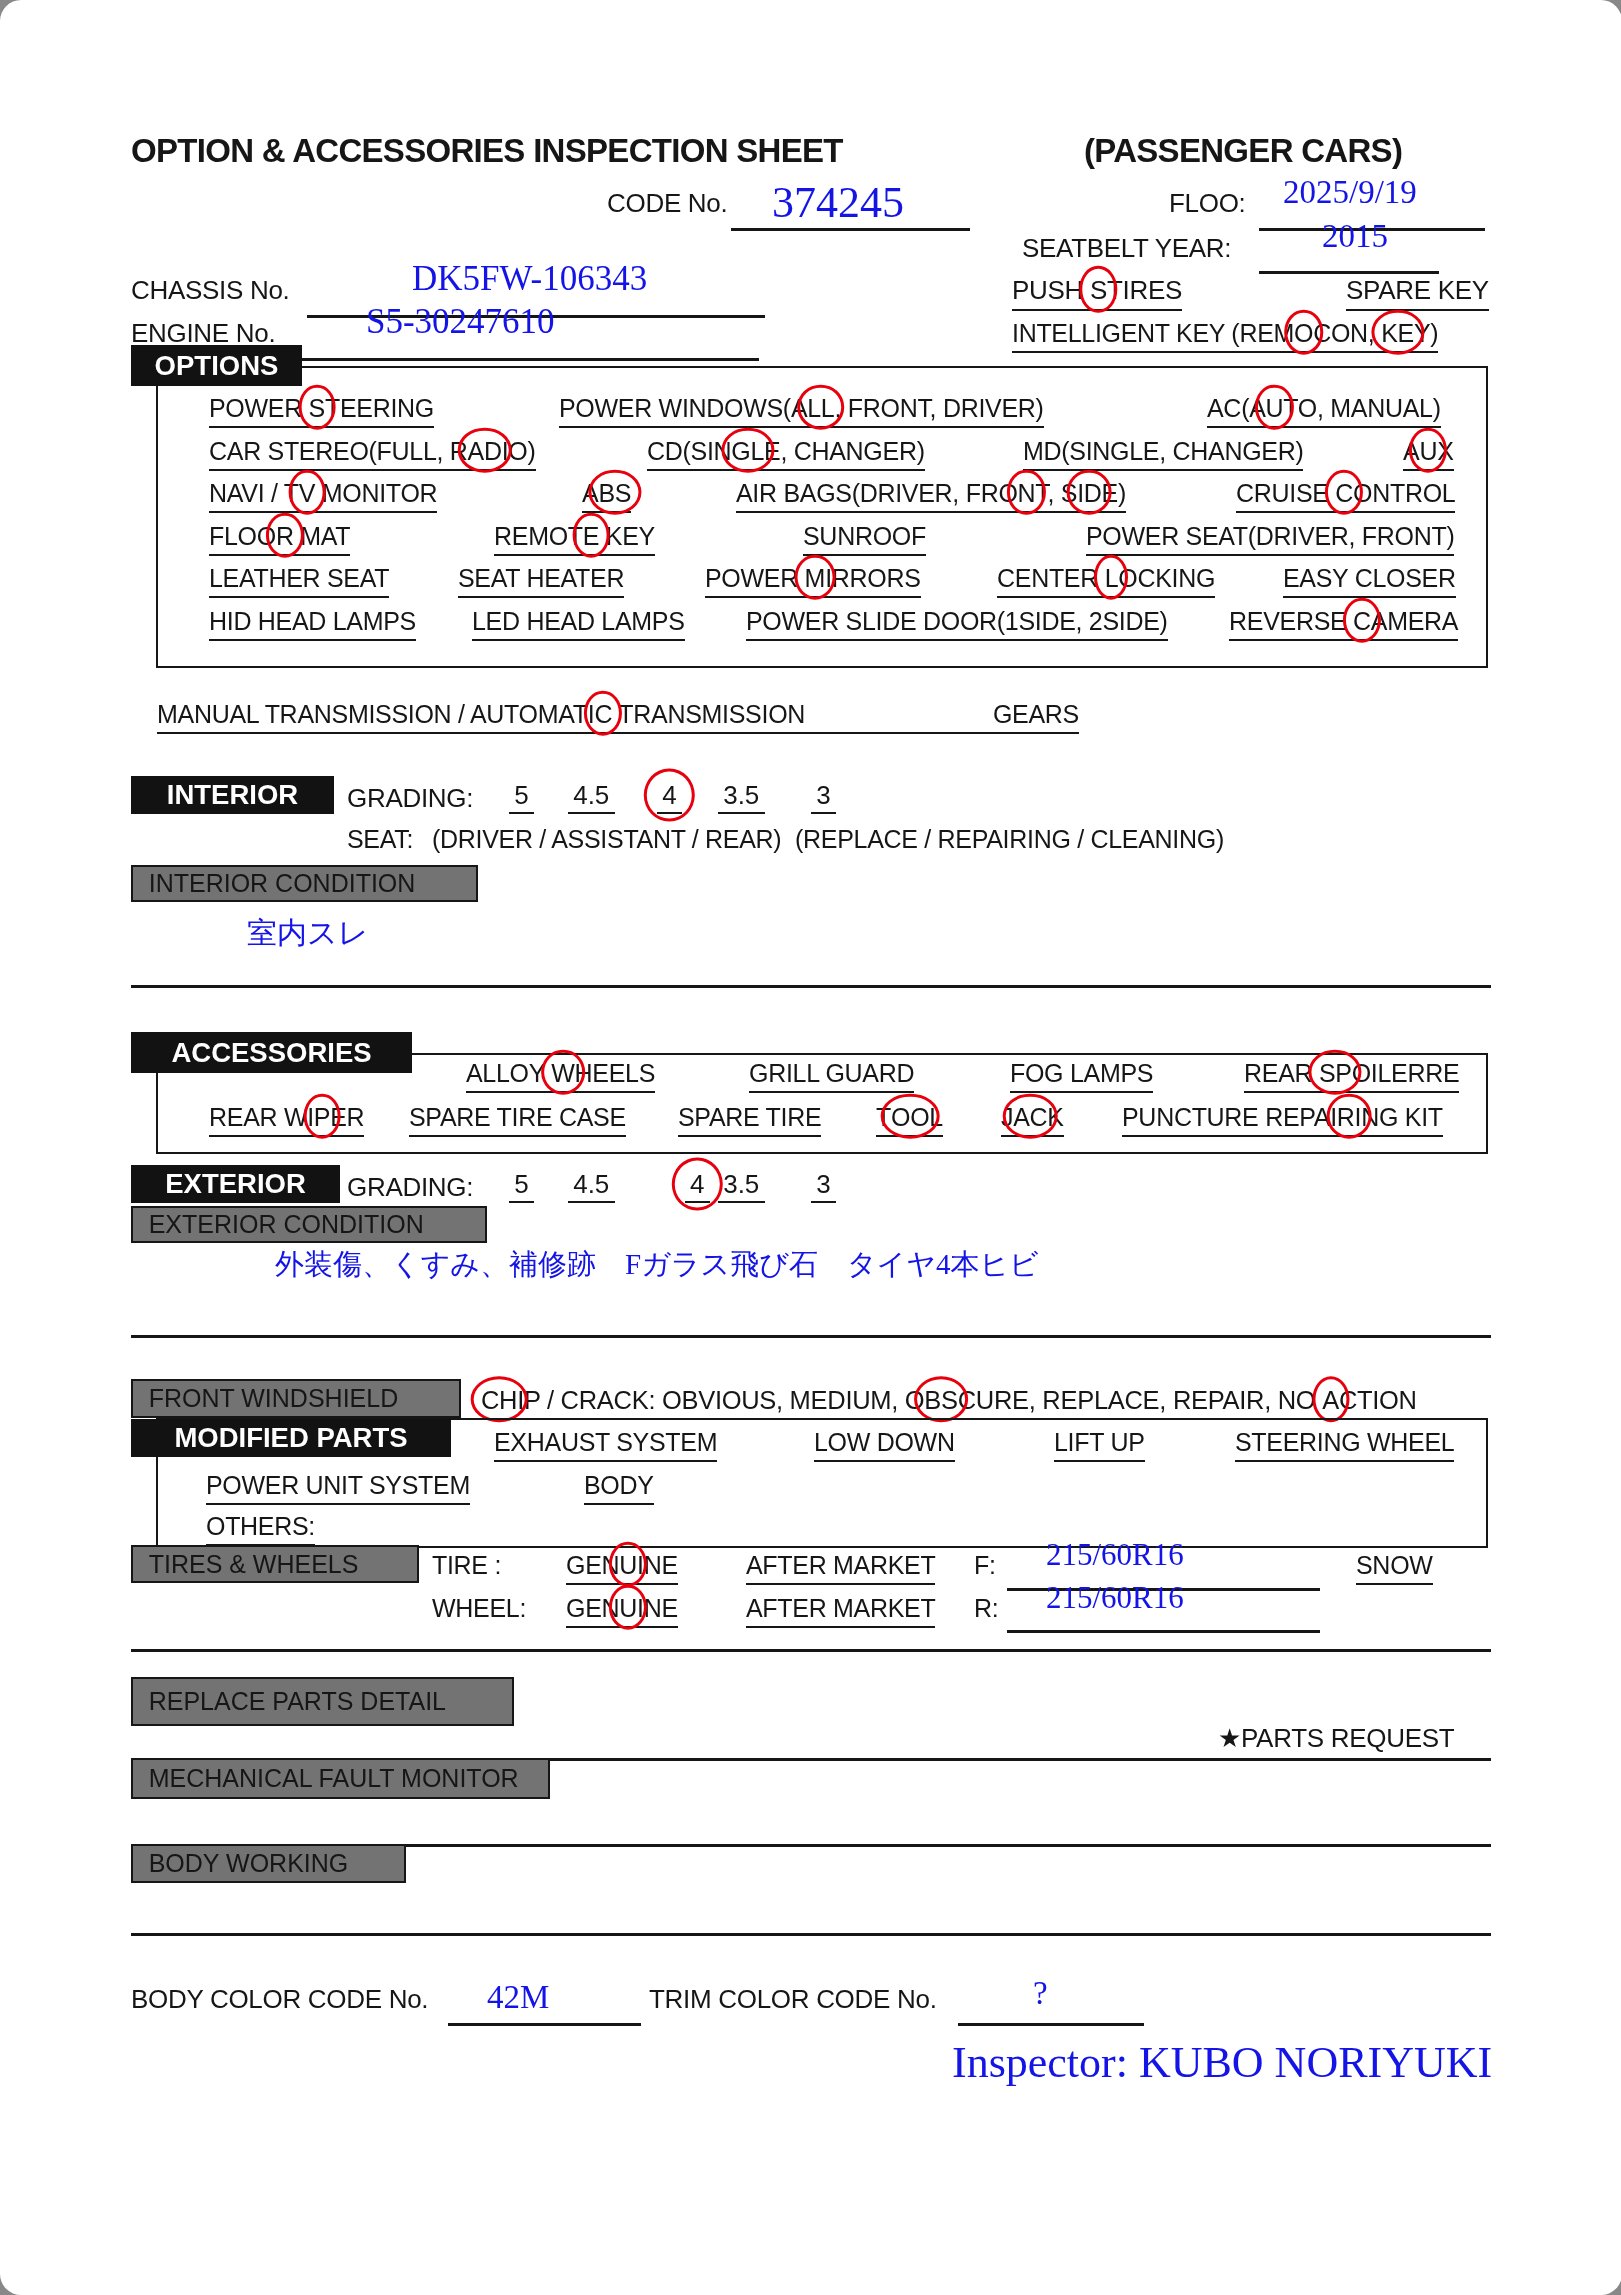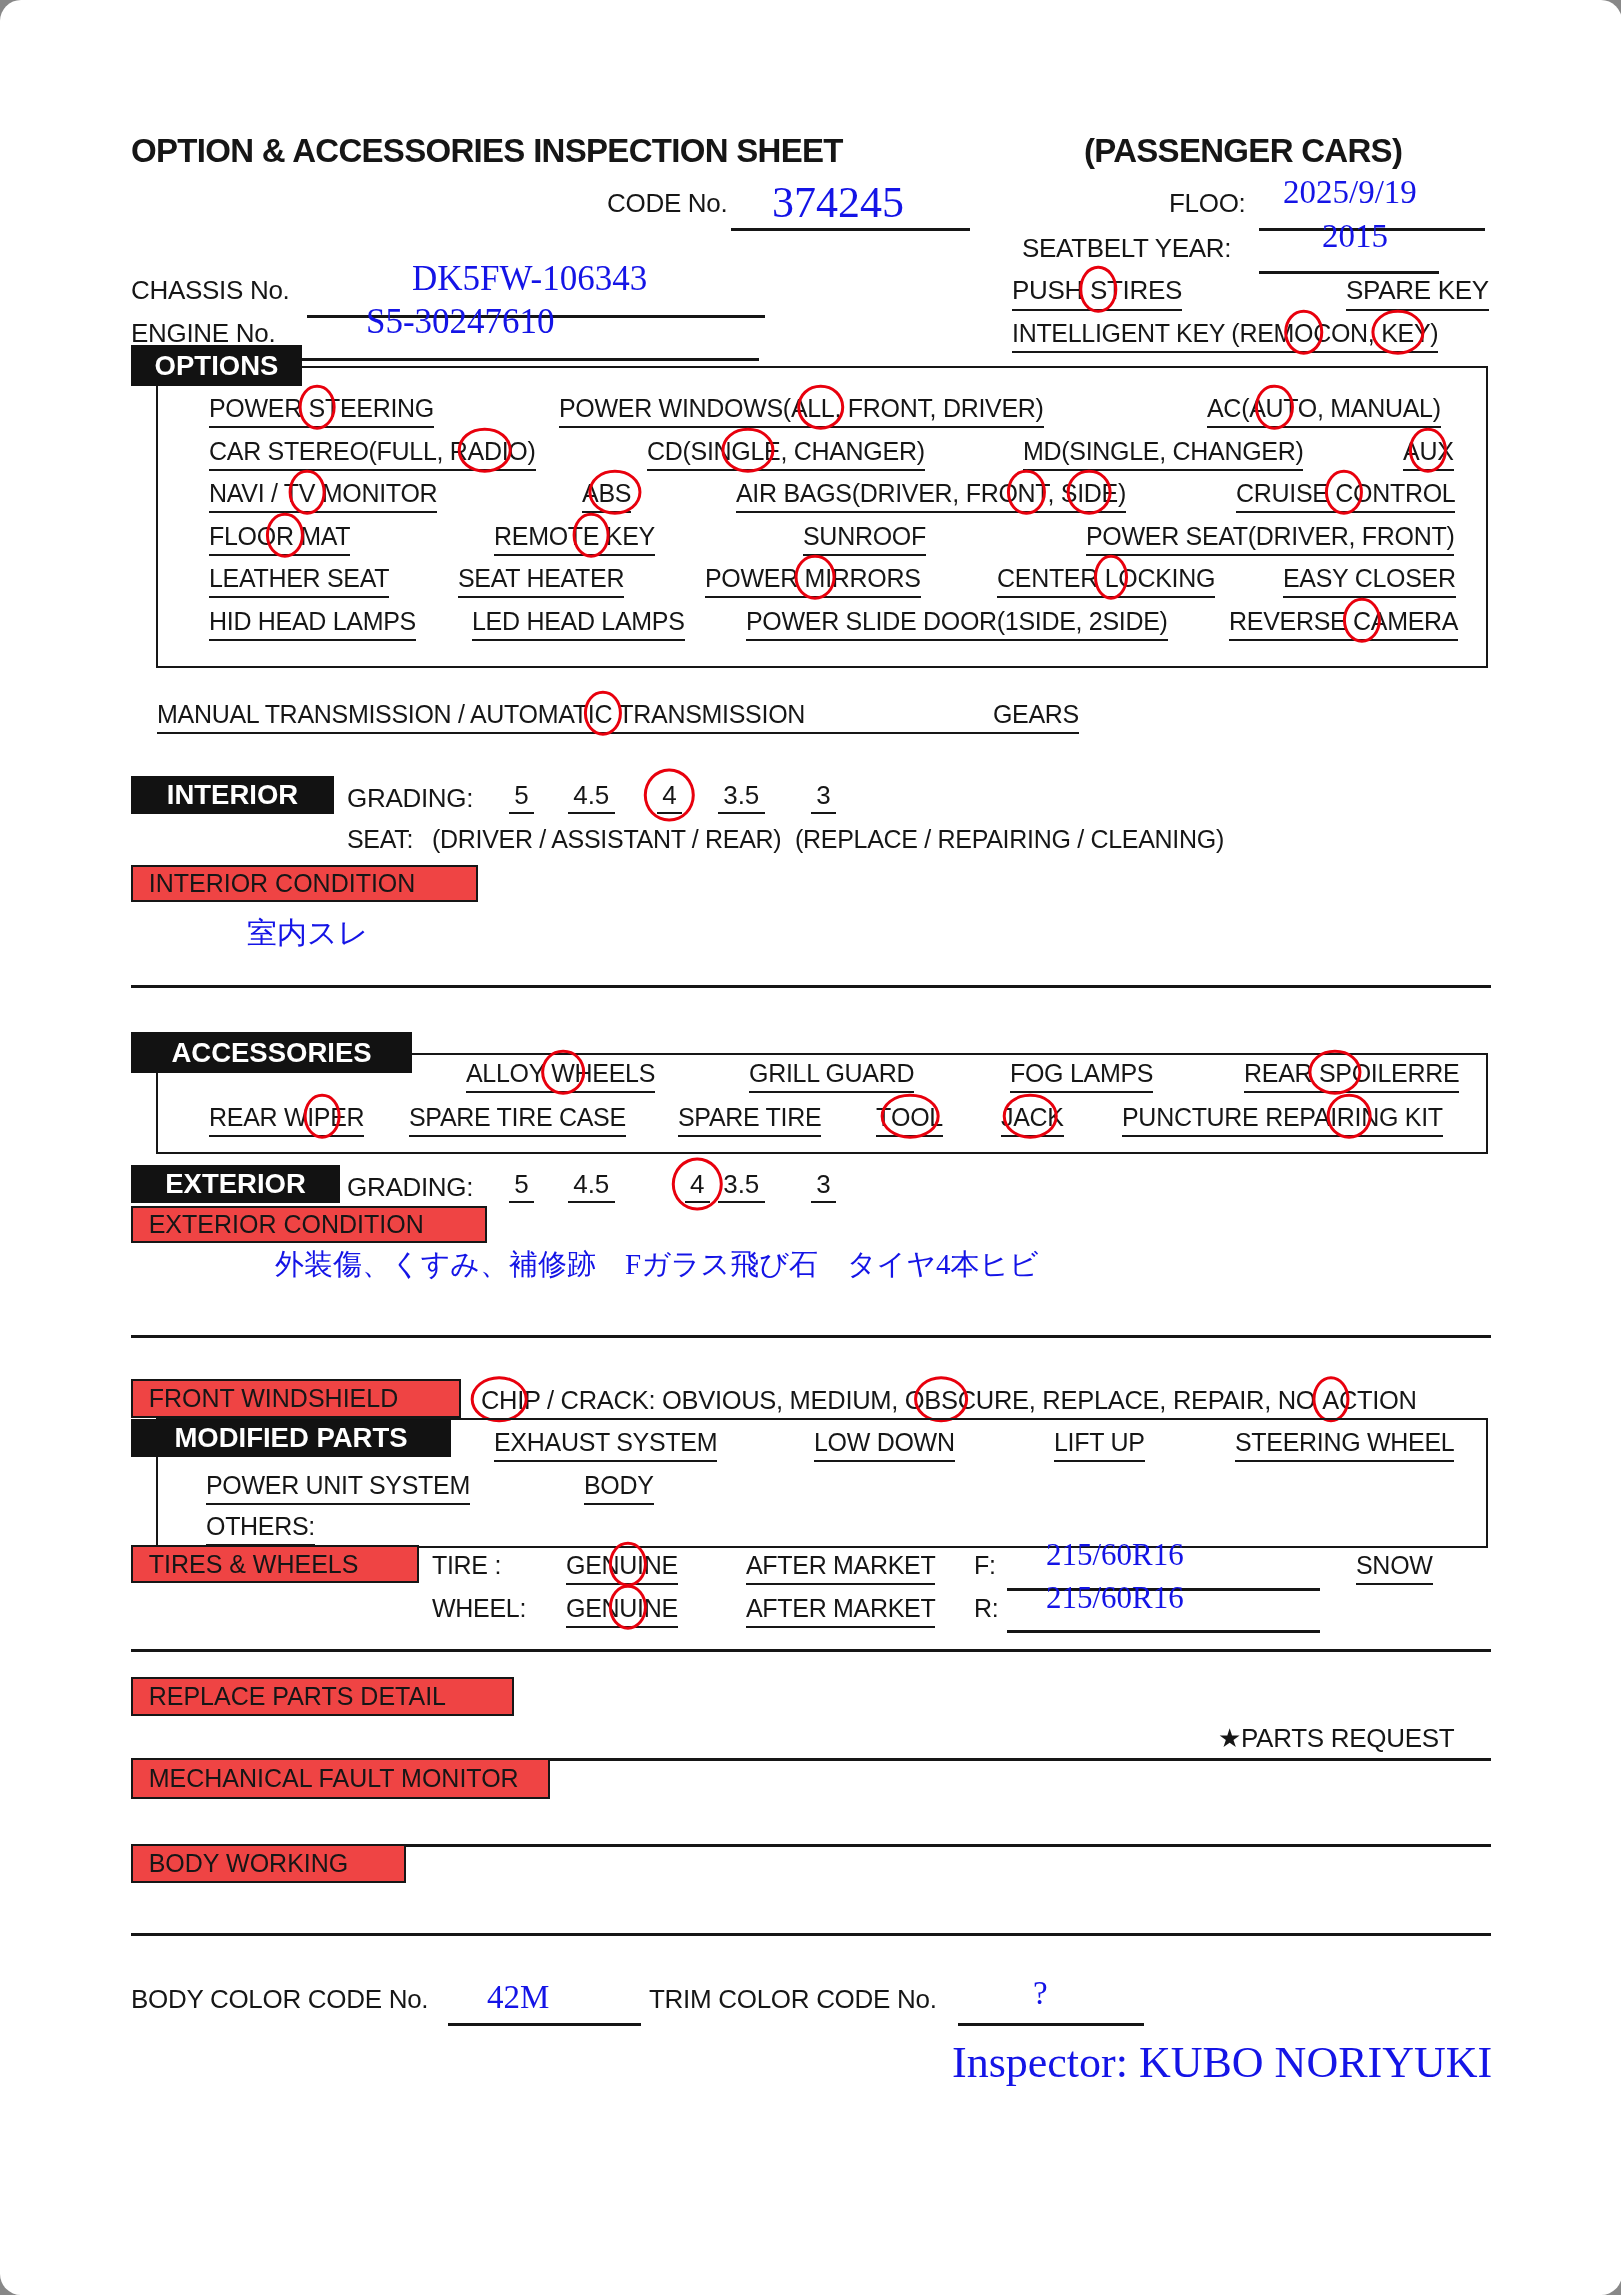--- a/index.html
+++ b/index.html
@@ -10,21 +10,21 @@
   .title{font-size:33px;font-weight:bold;letter-spacing:-0.7px;white-space:nowrap;}
   .lbl{font-size:26px;letter-spacing:-0.3px;white-space:nowrap;}
   .item{font-size:25px;letter-spacing:-0.3px;white-space:nowrap;}
   .sm{font-size:23.5px;}
   .u{border-bottom:2.6px solid var(--ink);padding-bottom:2.6px;}
   .ul{height:2.6px;background:var(--ink);}
   .line{height:2.6px;background:var(--ink);}
   .bv{color:var(--blue);font-family:"Liberation Serif",serif;white-space:nowrap;}
   .seclabel{background:#121212;color:#ffffff;font-weight:bold;font-size:27.5px;display:flex;align-items:center;justify-content:center;letter-spacing:0;white-space:nowrap;}
   .obox{border:2px solid var(--ink);}
-  .bbox{border:2px solid var(--ink);background:#ef4444;display:flex;align-items:center;padding-left:15.7px;font-size:25px;white-space:nowrap;box-sizing:border-box;}
+  .bbox{border:2px solid var(--ink);background:#737373;display:flex;align-items:center;padding-left:15.7px;font-size:25px;white-space:nowrap;box-sizing:border-box;}
   .ring{position:relative;display:inline-block;}
   .ring::after{content:"";position:absolute;left:50%;top:46%;transform:translate(-50%,-50%);
     width:calc(100% + 14.4px);height:1.55em;border:3.3px solid var(--red);border-radius:50%;pointer-events:none;}
   .grade{font-size:26px;border-bottom:2.6px solid var(--ink);padding:0 5.2px 1.3px;}
   .grade.ring::after{width:calc(100% + 19.6px);height:1.8em;}
   .flexrow{display:flex;justify-content:space-between;align-items:flex-end;}
 </style>
 </head>
 <body>
 
@@ -184,21 +184,21 @@
   <div class="abs item" style="left:432px;top:1594px">WHEEL:</div>
   <div class="abs item u" style="left:566px;top:1594px"><span>GEN</span><span class="ring">U</span><span>INE</span></div>
   <div class="abs item u" style="left:746px;top:1594px">AFTER MARKET</div>
   <div class="abs item" style="left:974px;top:1594px">R:</div>
   <div class="abs ul" style="left:1007px;top:1630px;width:313px"></div>
   <div class="abs bv" style="left:1046px;top:1580px;font-size:31px">215/60R16</div>
 
   <div class="abs line" style="left:131px;top:1649px;width:1360px"></div>
 
   
-  <div class="abs bbox" style="left:131px;top:1677px;width:383px;height:39px">
+  <div class="abs bbox" style="left:131px;top:1677px;width:383px;height:49px">
       <span>REPLACE PARTS DETAIL</span>
     </div>
 
   <div class="abs lbl" style="left:1218px;top:1723px">★PARTS REQUEST</div>
 
   <div class="abs line" style="left:131px;top:1758px;width:1360px"></div>
   <div class="abs bbox" style="left:131px;top:1758px;width:419px;height:41px">
       <span>MECHANICAL FAULT MONITOR</span>
     </div>
 

